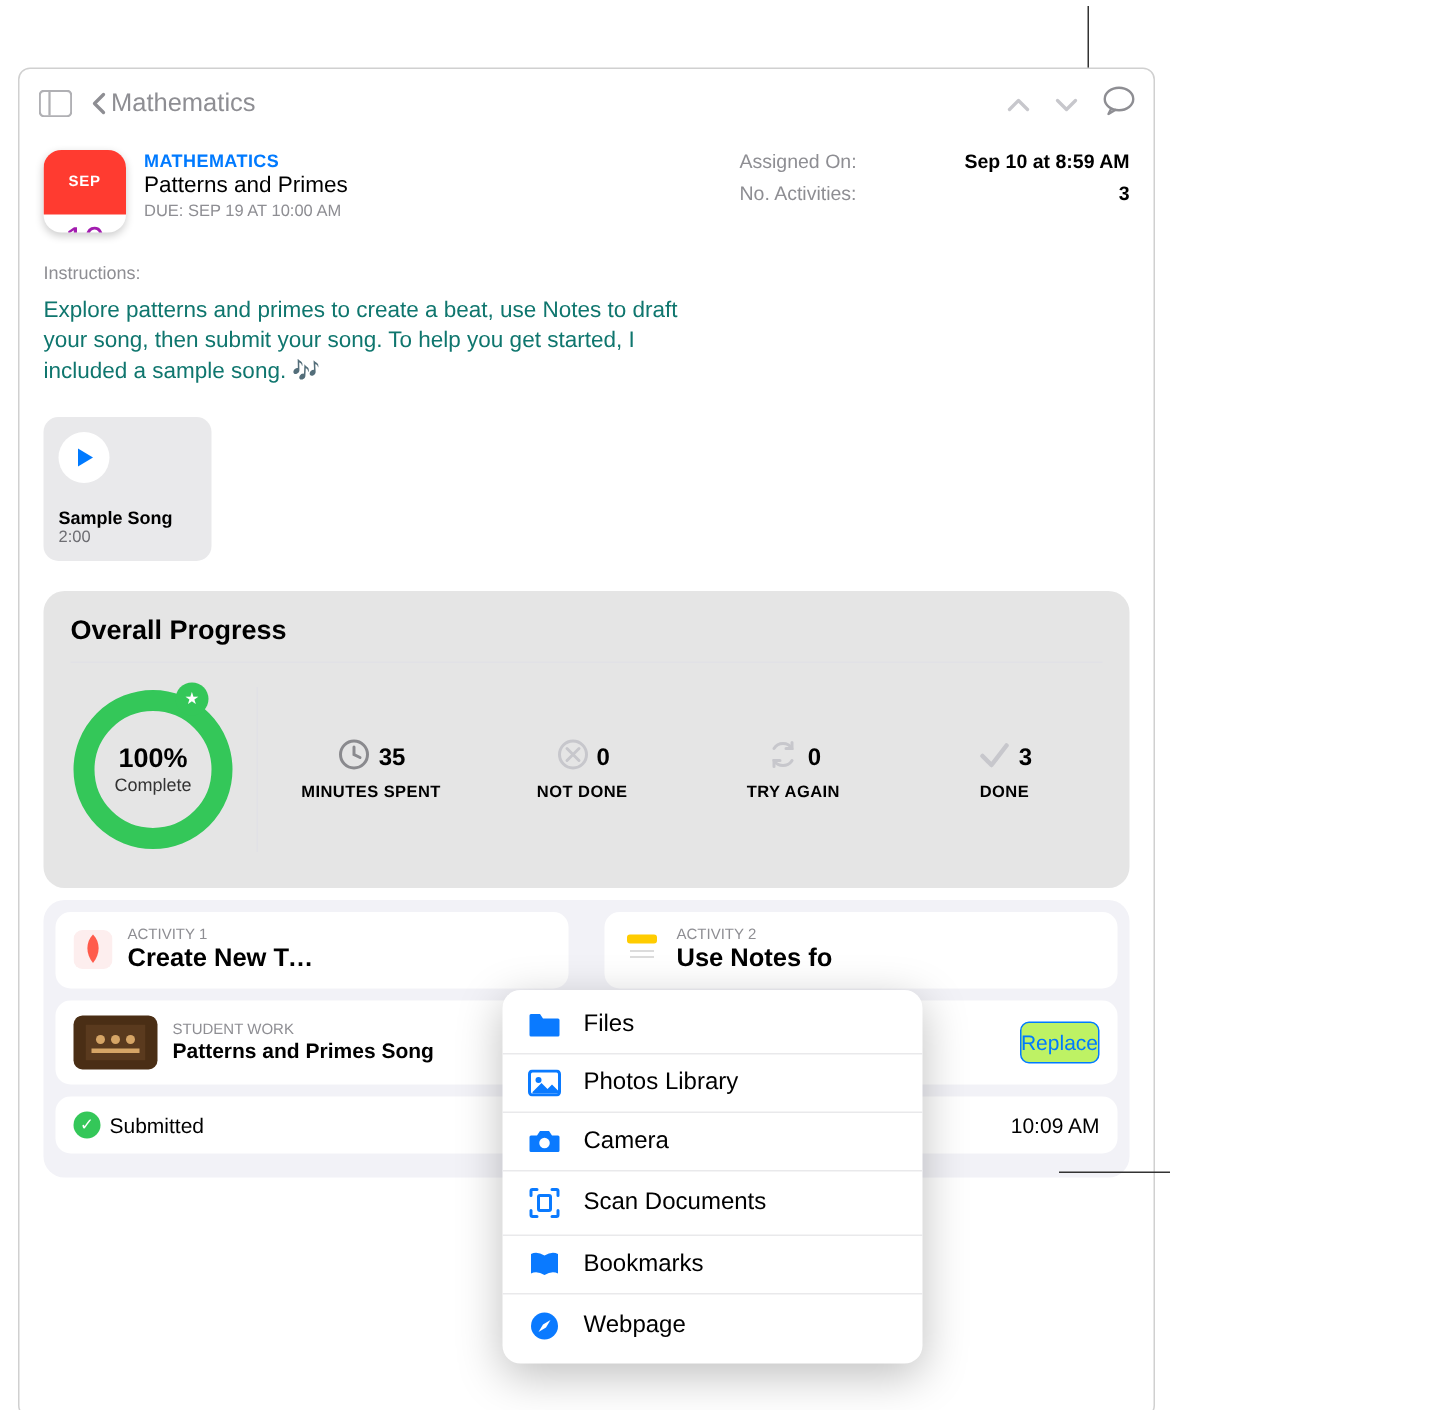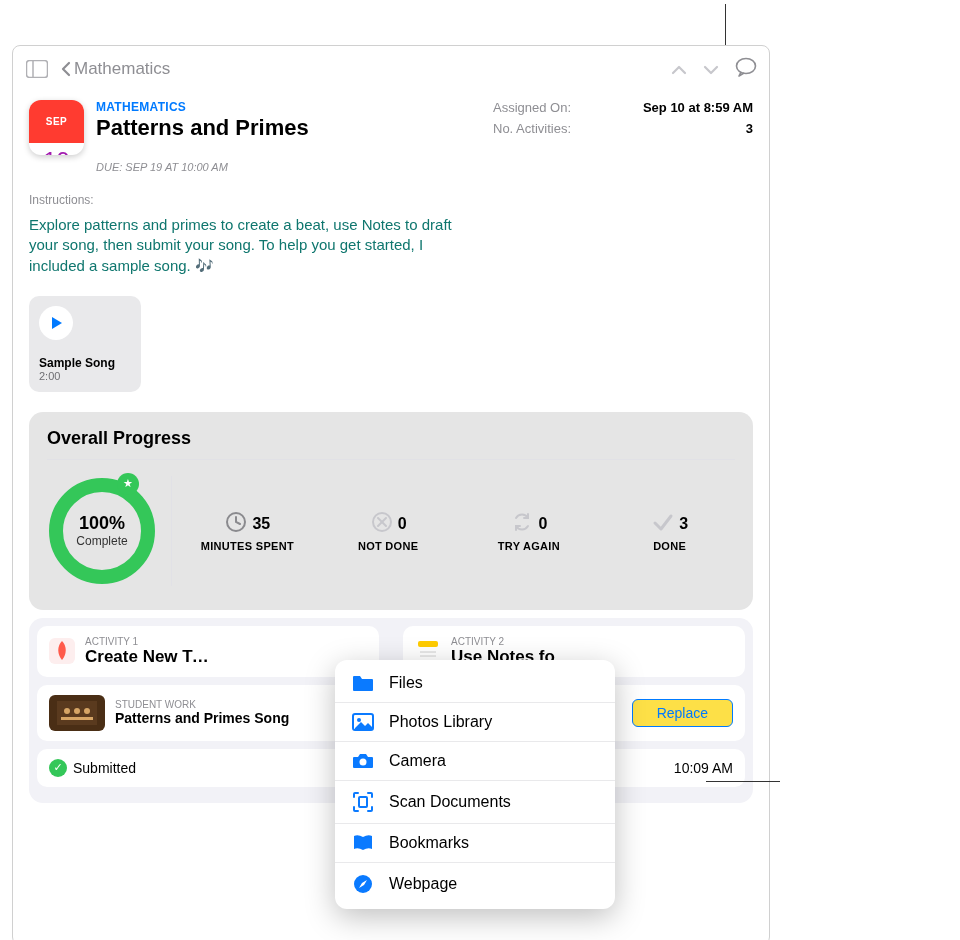--- a/index.html
+++ b/index.html
@@ -100,29 +100,28 @@
     }
     .head-title-block { flex: 1; }
     .subject-tag {
       font-size: 12px;
       font-weight: 600;
       color: #007aff;
       text-transform: uppercase;
       letter-spacing: 0.3px;
     }
     .assign-title {
-      font-size: 22px;
-      font-weight: 700;
+      font-size: 15px;
+      font-weight: 400;
       margin-top: 1px;
     }
     .due {
       font-size: 11px;
       color: #8e8e93;
-      margin-top: 20px;
-      font-style: italic;
+      margin-top: 3px;
     }
     .meta-table {
       font-size: 13px;
     }
     .meta-row { display: flex; gap: 30px; justify-content:flex-end; }
     .meta-label { color: #8e8e93; width:100px; text-align:left;}
     .meta-val { color: #000; font-weight: 600; text-align: right; min-width: 130px;}
     
     .instr-block { padding: 12px 16px 4px; }
     .instr-label { font-size: 12px; color: #8e8e93; margin-bottom: 8px; }
@@ -180,21 +179,21 @@
     .act-icon{width:30px;height:30px;border-radius:7px;display:flex;align-items:center;justify-content:center;flex-shrink:0;}
     .act-txt{min-width:0;}
     .act-tag{font-size:10px;color:#8e8e93;font-weight:500;}
     .act-name{font-size:17px;font-weight:700;white-space:nowrap;overflow:hidden;text-overflow:ellipsis; max-width:130px;}
     
     .sw-tile{background:#fff;border-radius:10px;padding:10px 12px;display:flex;gap:10px;align-items:center;}
     .sw-thumb{width:56px;height:36px;border-radius:6px;background:#4a2e15;display:flex;align-items:center;justify-content:center;}
     .sw-txt{flex:1;}
     .sw-tag{font-size:10px;color:#8e8e93;}
     .sw-name{font-size:14px;font-weight:700;}
-    .replace-btn{border:1.5px solid #007aff;color:#007aff;background:#fde047;border-radius:6px;padding:5px 24px;font-size:14px;cursor:pointer;}
+    .replace-btn{border:1.5px solid #007aff;color:#007aff;background:#bef264;border-radius:6px;padding:5px 0;font-size:14px;cursor:pointer;}
     .sub-row{display:flex;align-items:center;gap:6px;background:#fff;border-radius:10px;padding:10px 12px;margin-top:8px;font-size:14px;}
     .check-ico{width:18px;height:18px;background:#34c759;border-radius:50%;display:flex;align-items:center;justify-content:center;color:#fff;font-size:11px;}
     .sub-time{margin-left:auto;}
     
     .popup {
       position:absolute;
       top:660px; left:335px;
       width:280px;
       background:#fff;
       border-radius:12px;

